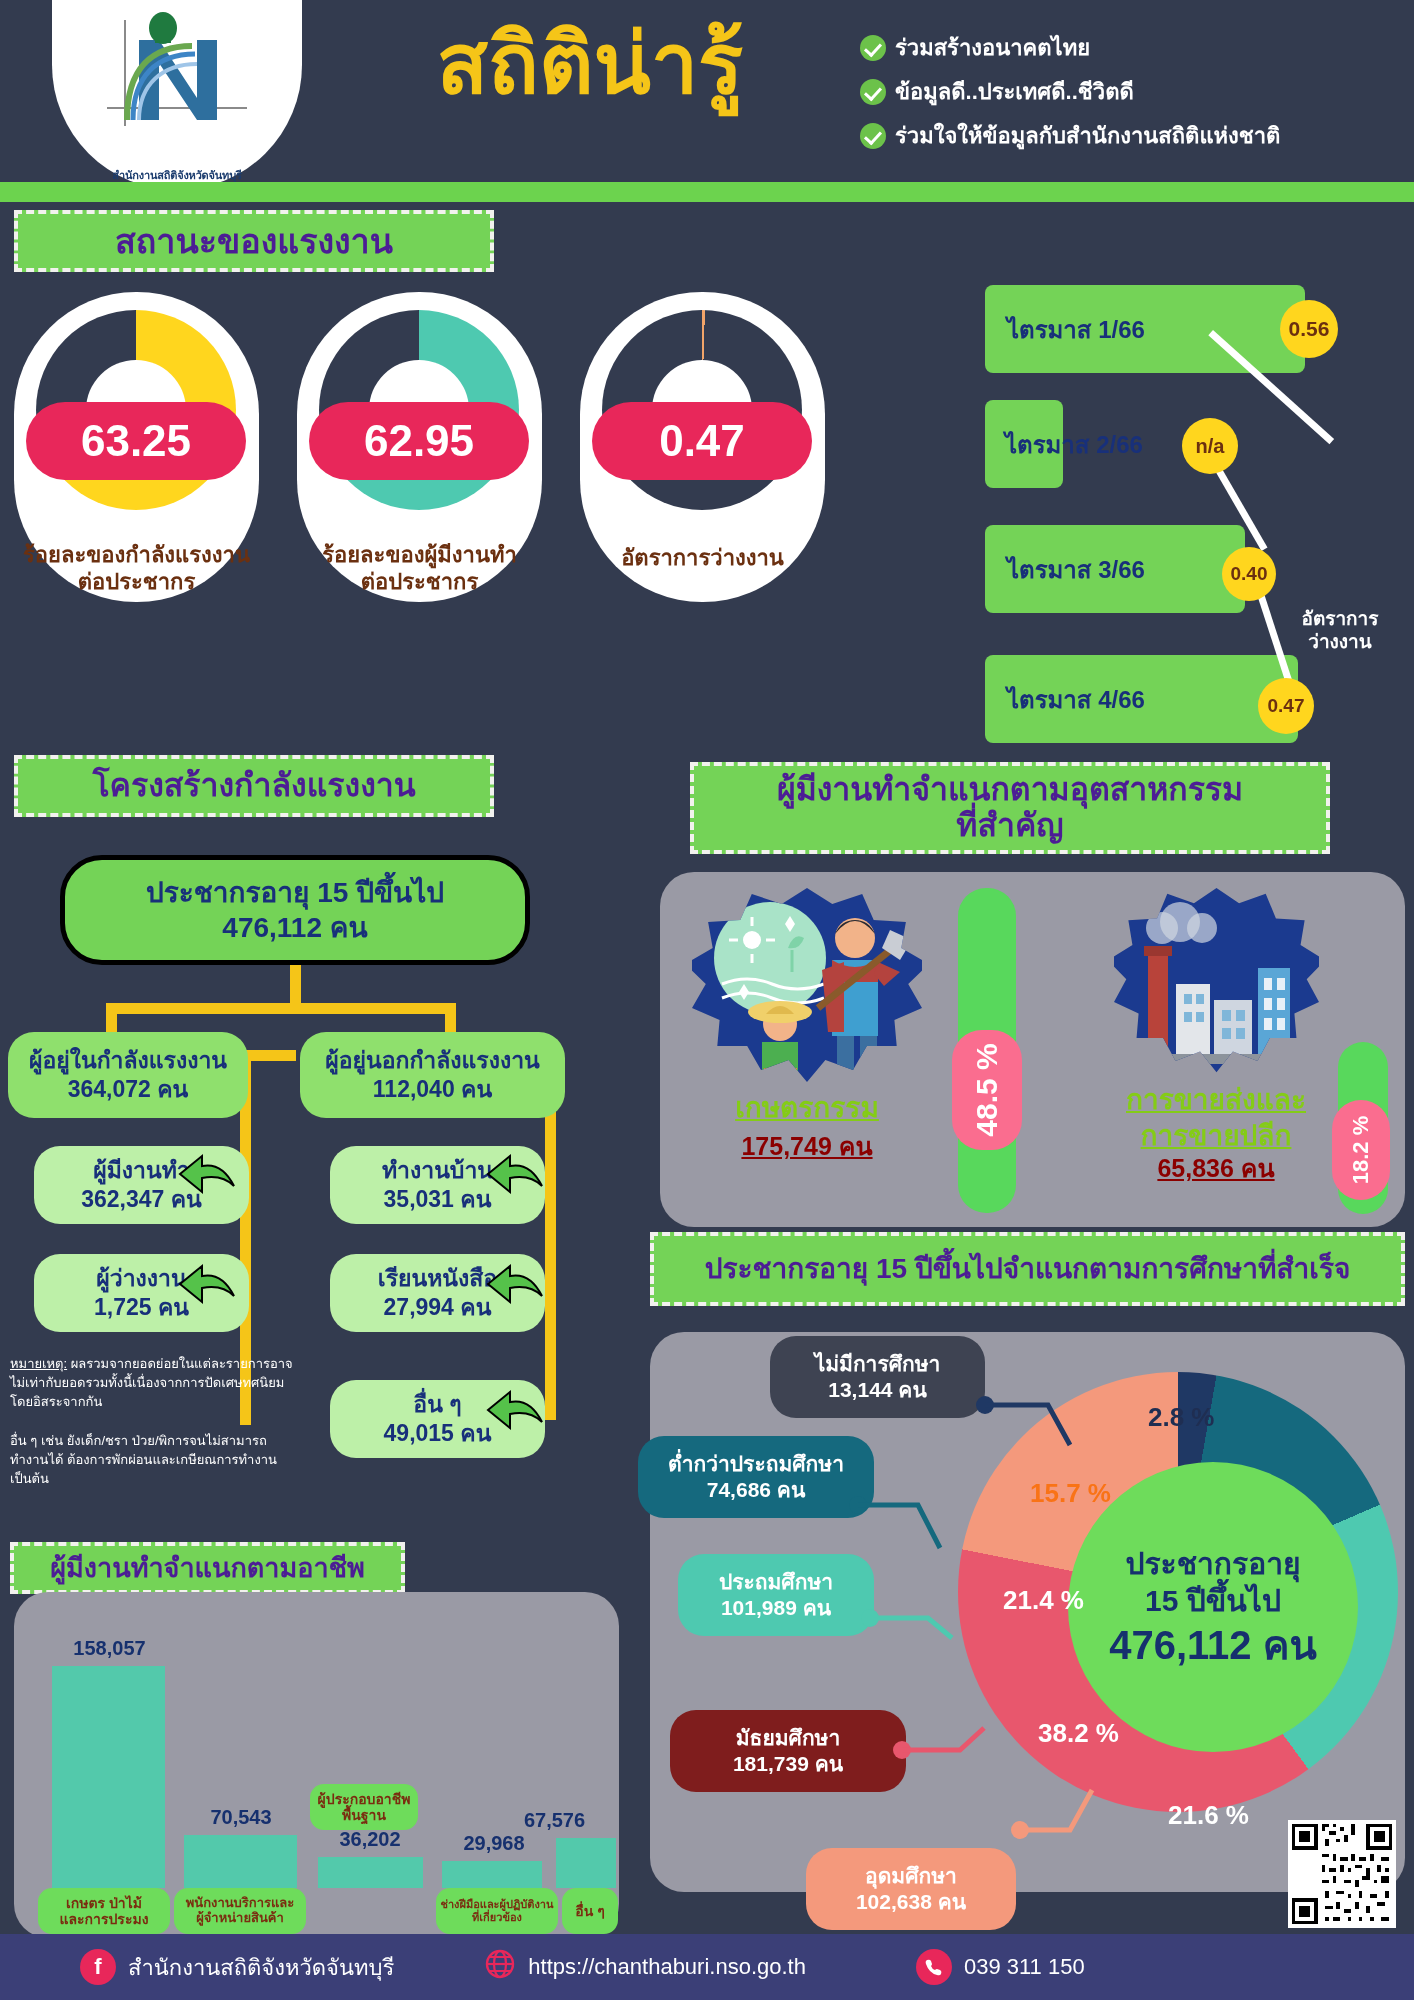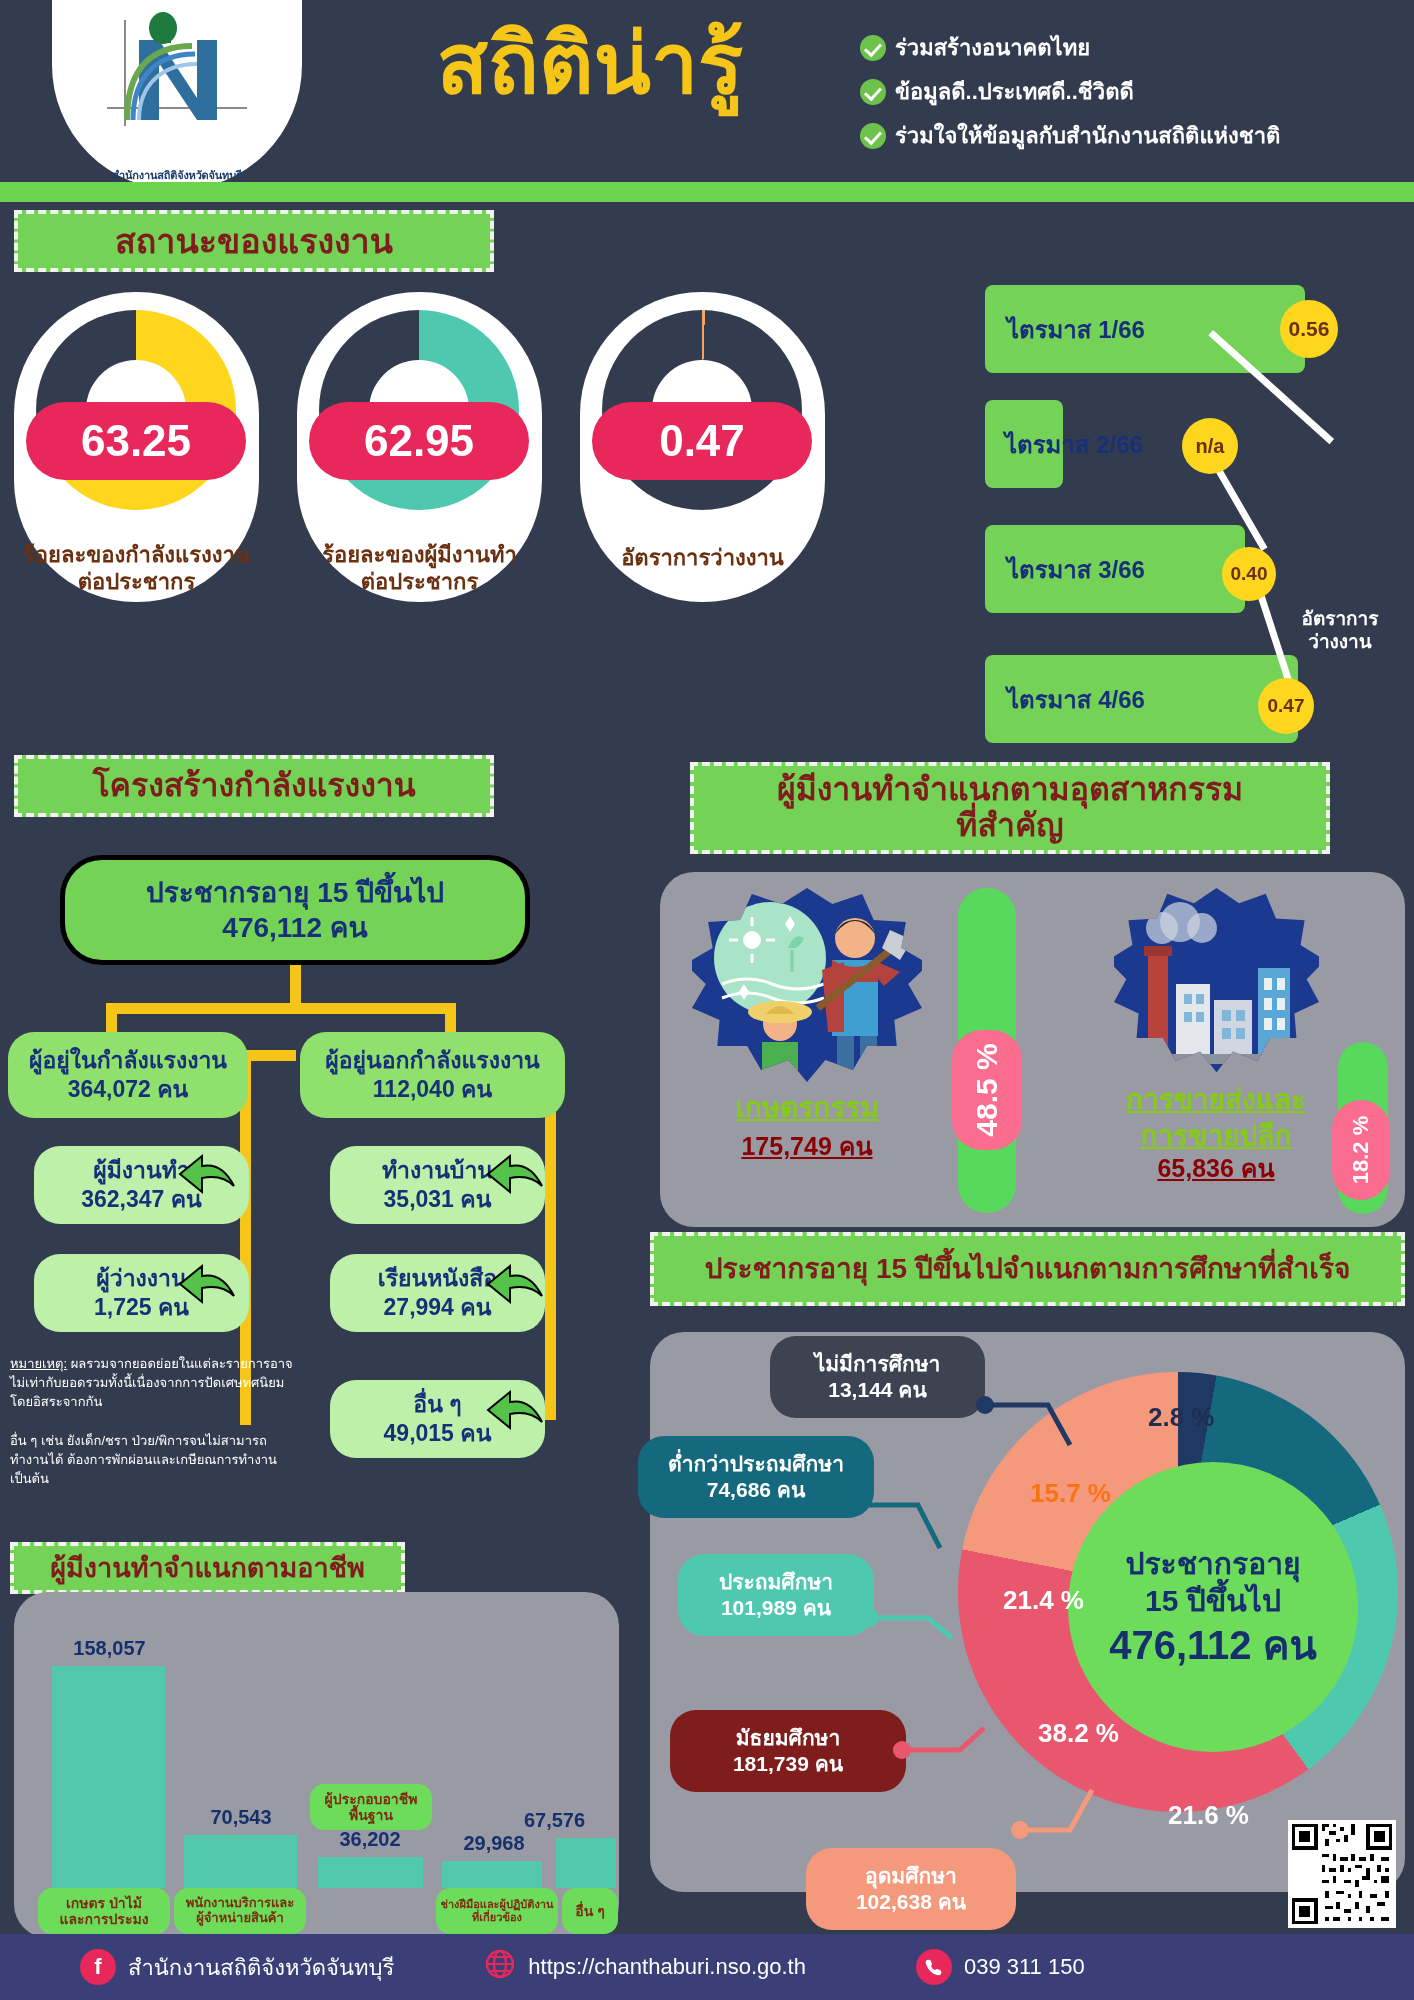--- a/index.html
+++ b/index.html
@@ -34,21 +34,21 @@
         border:solid #fff; border-width:0 3px 3px 0; transform:rotate(42deg);}
   .subtitle{
     position:absolute; left:240px; top:146px; width:1000px; text-align:center;
     color:#f5c518; font-size:29px; font-weight:bold;
   }
   .green-rule{ position:absolute; left:0; top:182px; width:1414px; height:20px; background:#6cd34e;}
 
   
   .chip{
     position:absolute; background:#74d357; border:4px dashed #f2f2ee;
-    color:#7f1d1d; font-weight:bold; display:flex; align-items:center; justify-content:center;
+    color:#4c1d95; font-weight:bold; display:flex; align-items:center; justify-content:center;
     text-align:center; padding:4px 14px; line-height:1.12;
   }
 
   
   .donutwrap{ position:absolute; width:245px; height:310px; }
   .donut-card{
     position:absolute; left:0; top:0; width:245px; height:310px;
     background:#fff; border-radius:122px;
   }
   .donut{ position:absolute; left:22px; top:18px; width:200px; height:200px; border-radius:50%;}
@@ -461,21 +461,21 @@
   <div class="obval" style="left:310px; top:1828px; width:120px;">36,202</div>
   <div class="obval" style="left:434px; top:1832px; width:120px;">29,968</div>
   <div class="obval" style="left:492px; top:1809px; width:125px;">67,576</div>
 
   <div class="oblab" style="left:38px;  top:1888px; width:132px; height:46px; font-size:14px;">
     <span>เกษตร ป่าไม้<br>และการประมง</span>
   </div>
   <div class="oblab" style="left:174px; top:1888px; width:132px; height:46px; font-size:13px;">
     <span>พนักงานบริการและ<br>ผู้จำหน่ายสินค้า</span>
   </div>
-  <div class="oblab" style="left:310px; top:1784px; width:122px; height:46px; font-size:14px;">
+  <div class="oblab" style="left:310px; top:1784px; width:108px; height:46px; font-size:14px;">
     <span>ผู้ประกอบอาชีพ<br>พื้นฐาน</span>
   </div>
   <div class="oblab" style="left:436px; top:1888px; width:122px; height:46px; font-size:11px;">
     <span>ช่างฝีมือและผู้ปฏิบัติงาน<br>ที่เกี่ยวข้อง</span>
   </div>
   <div class="oblab" style="left:562px; top:1888px; width:56px; height:46px; font-size:14px;">
     <span>อื่น ๆ</span>
   </div>
 
   <div class="qr">

